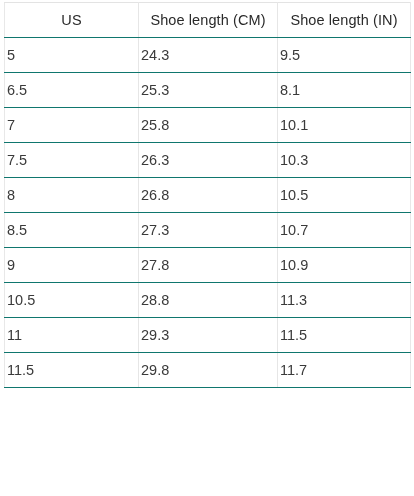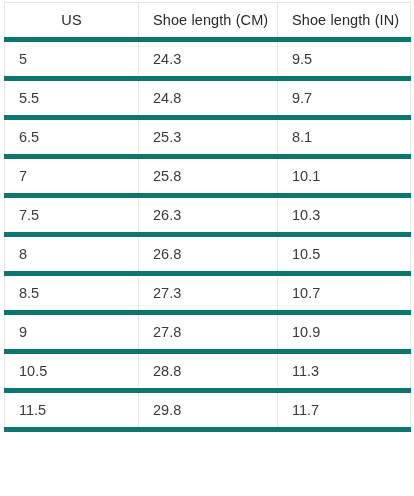--- a/index.html
+++ b/index.html
@@ -33,23 +33,23 @@
   }
 
   table.size-table col.c-us   { width: 134px; }
   table.size-table col.c-cm   { width: 139px; }
   table.size-table col.c-in   { width: 133px; }
 
   table.size-table th,
   table.size-table td {
     height: 34px;
     line-height: 34px;
-    padding: 0 14px;
+    padding: 0 2px;
     vertical-align: middle;
-    border-bottom: 5px solid #0f766e;
+    border-bottom: 1px solid #0f766e;
     border-right: 1px solid #e6e6e6;
     white-space: nowrap;
     overflow: hidden;
   }
   table.size-table th:last-child,
   table.size-table td:last-child {
     border-right: none;
   }
 
   table.size-table thead th {
@@ -82,25 +82,20 @@
         <th>Shoe length (IN)</th>
       </tr>
     </thead>
     <tbody id="table-body">
         <tr>
           <td>5</td>
           <td>24.3</td>
           <td>9.5</td>
         </tr>
         <tr>
-          <td>5.5</td>
-          <td>24.8</td>
-          <td>9.7</td>
-        </tr>
-        <tr>
           <td>6.5</td>
           <td>25.3</td>
           <td>8.1</td>
         </tr>
         <tr>
           <td>7</td>
           <td>25.8</td>
           <td>10.1</td>
         </tr>
         <tr>
@@ -122,19 +117,24 @@
           <td>9</td>
           <td>27.8</td>
           <td>10.9</td>
         </tr>
         <tr>
           <td>10.5</td>
           <td>28.8</td>
           <td>11.3</td>
         </tr>
         <tr>
+          <td>11</td>
+          <td>29.3</td>
+          <td>11.5</td>
+        </tr>
+        <tr>
           <td>11.5</td>
           <td>29.8</td>
           <td>11.7</td>
         </tr>
       </tbody>
   </table>
 </div>
 
 </body></html>

